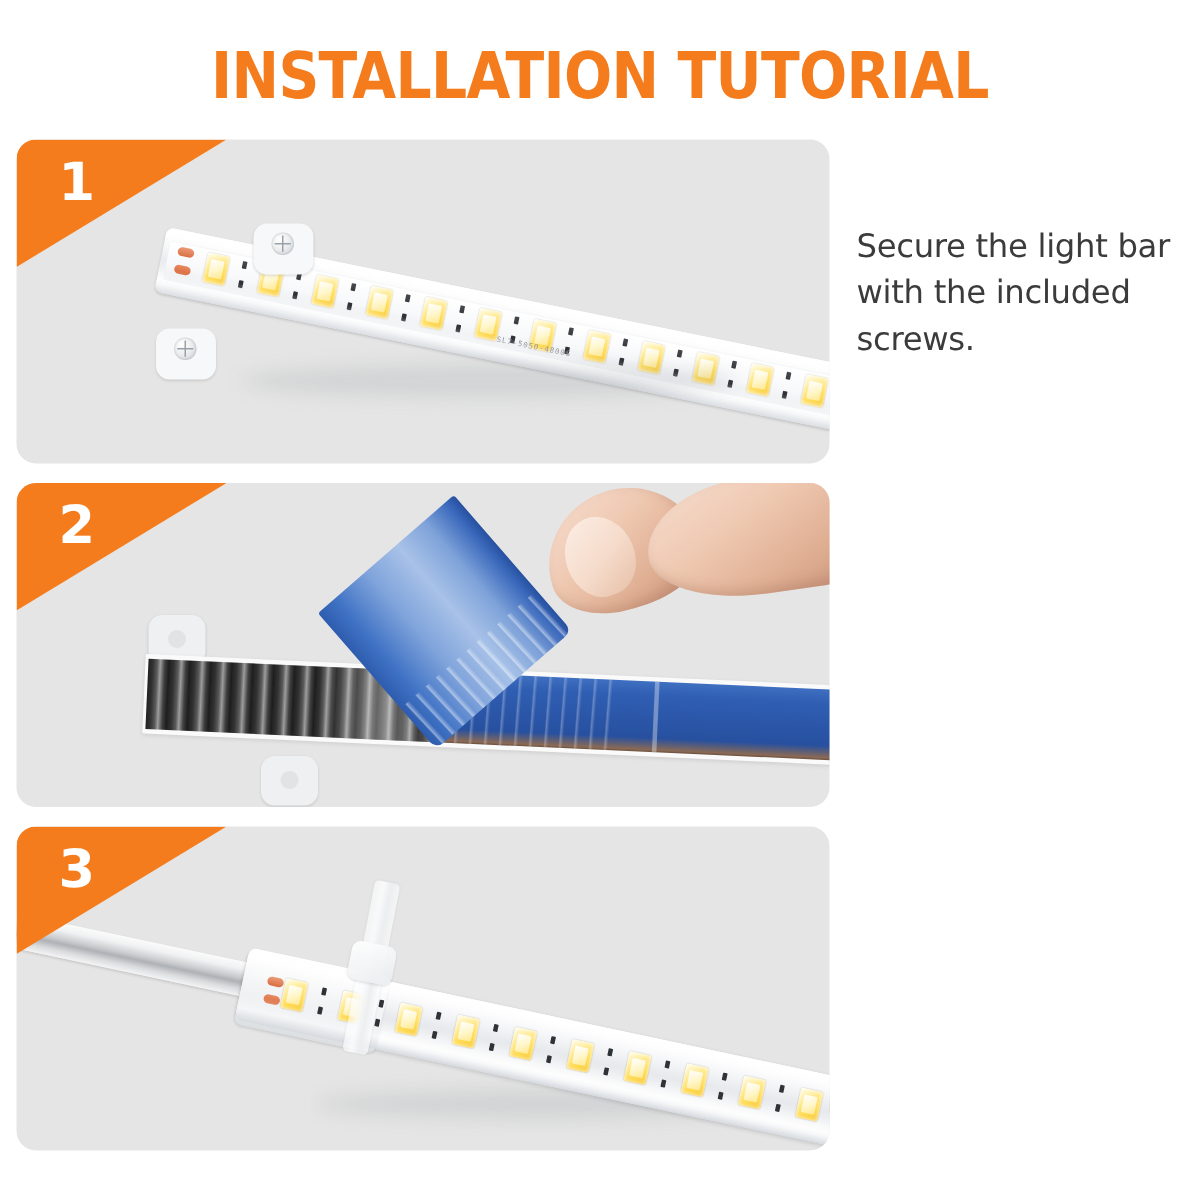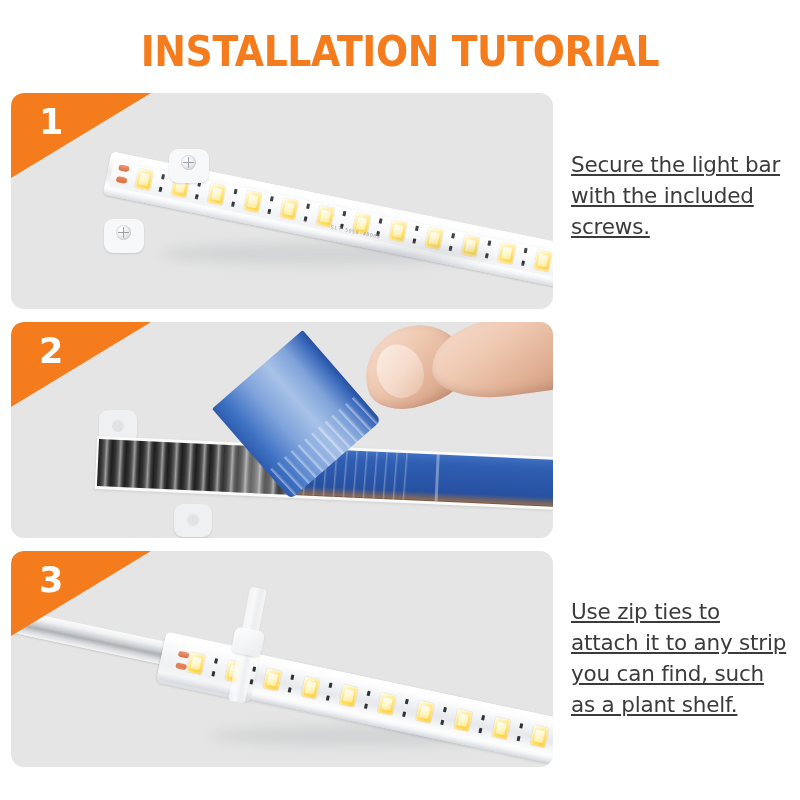--- a/index.html
+++ b/index.html
@@ -92,21 +92,20 @@
   
   .step-text {
     flex: 1 1 auto;
     padding-left: 18px;
     padding-right: 6px;
     color: #3b3b3b;
     font-size: 21.5px;
     line-height: 31px;
     font-family: "DejaVu Sans", "Liberation Sans", sans-serif;
     letter-spacing: -0.2px;
-    text-decoration: underline;
   }
   #row-1 .step-text { padding-top: 56px; }
   #row-2 .step-text { padding-top: 50px; }
   #row-3 .step-text { padding-top: 45px; }
 
   
   .photo {
     position: absolute;
     inset: 0;
     overflow: hidden;
@@ -612,16 +611,15 @@
       </div>
 
       <div class="badge">
         <svg class="badge-tri" viewBox="0 0 140 85" preserveAspectRatio="none">
           <path d="M0,13 Q0,0 13,0 L140,0 L0,85 Z" fill="#F57C1C"></path>
         </svg>
         <div class="badge-num">3</div>
       </div>
     </div>
 
-    <div class="step-text">Use zip ties to attach it to any strip you can find, such as a plant shelf.</div>
   </div>
 
 </div>
 
 </body></html>

